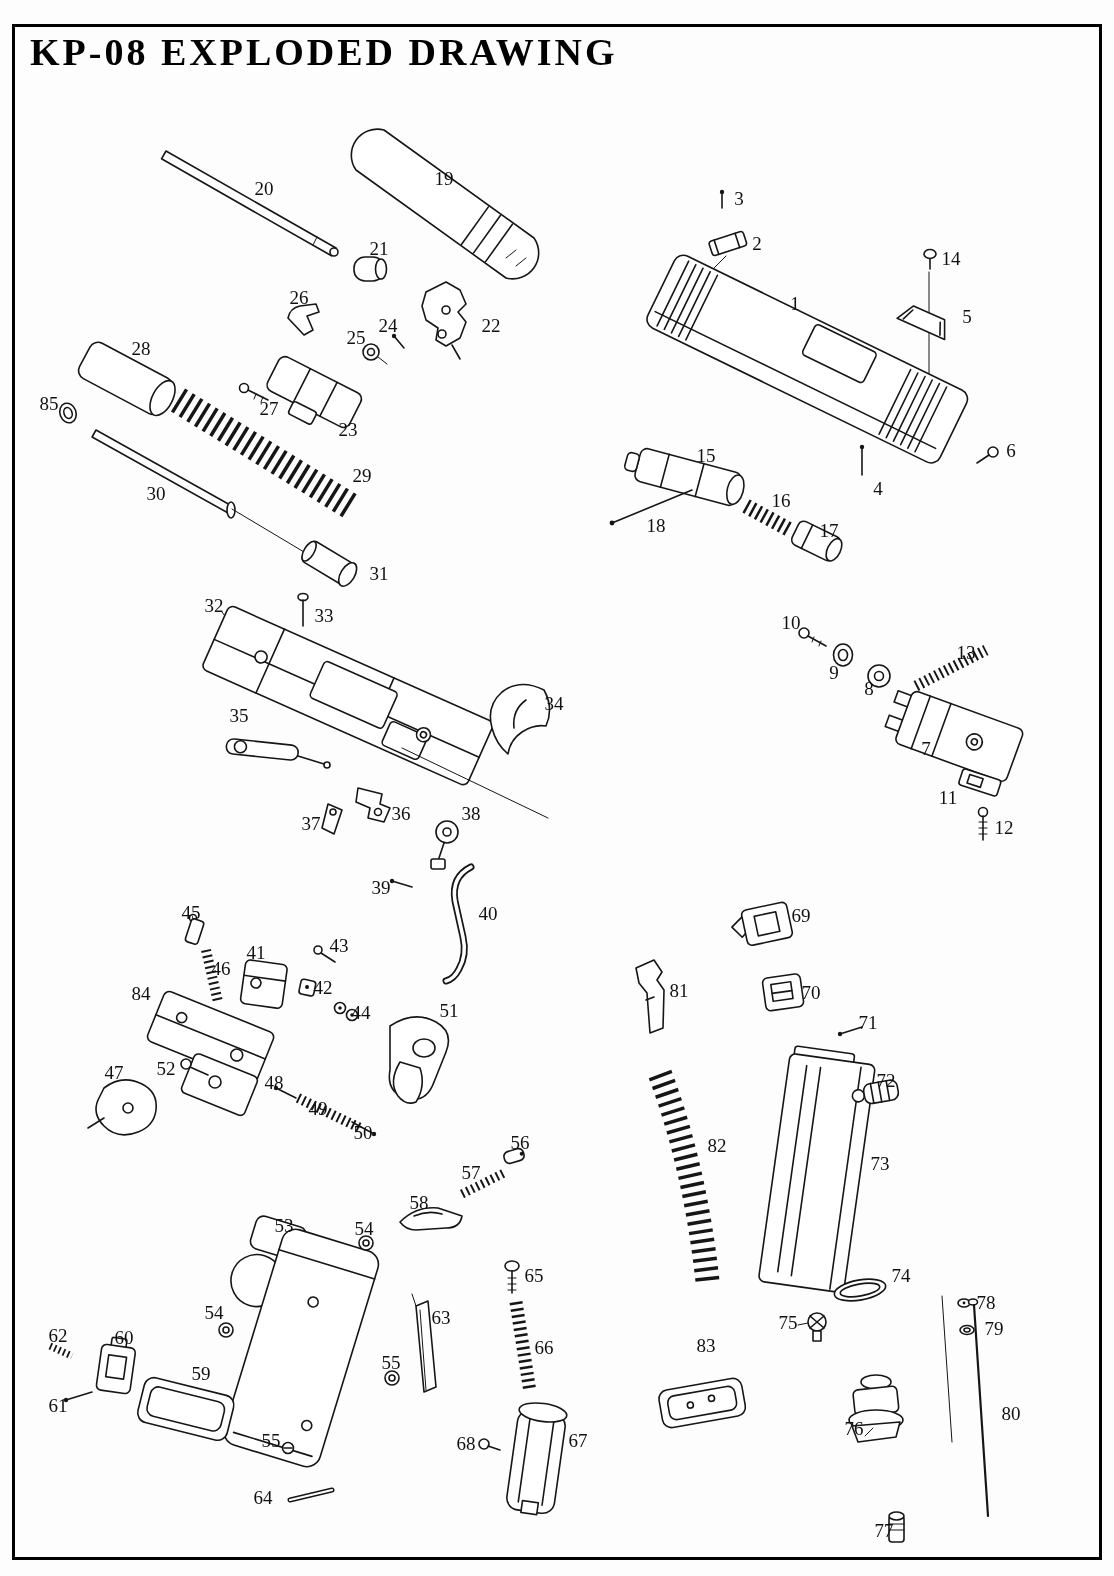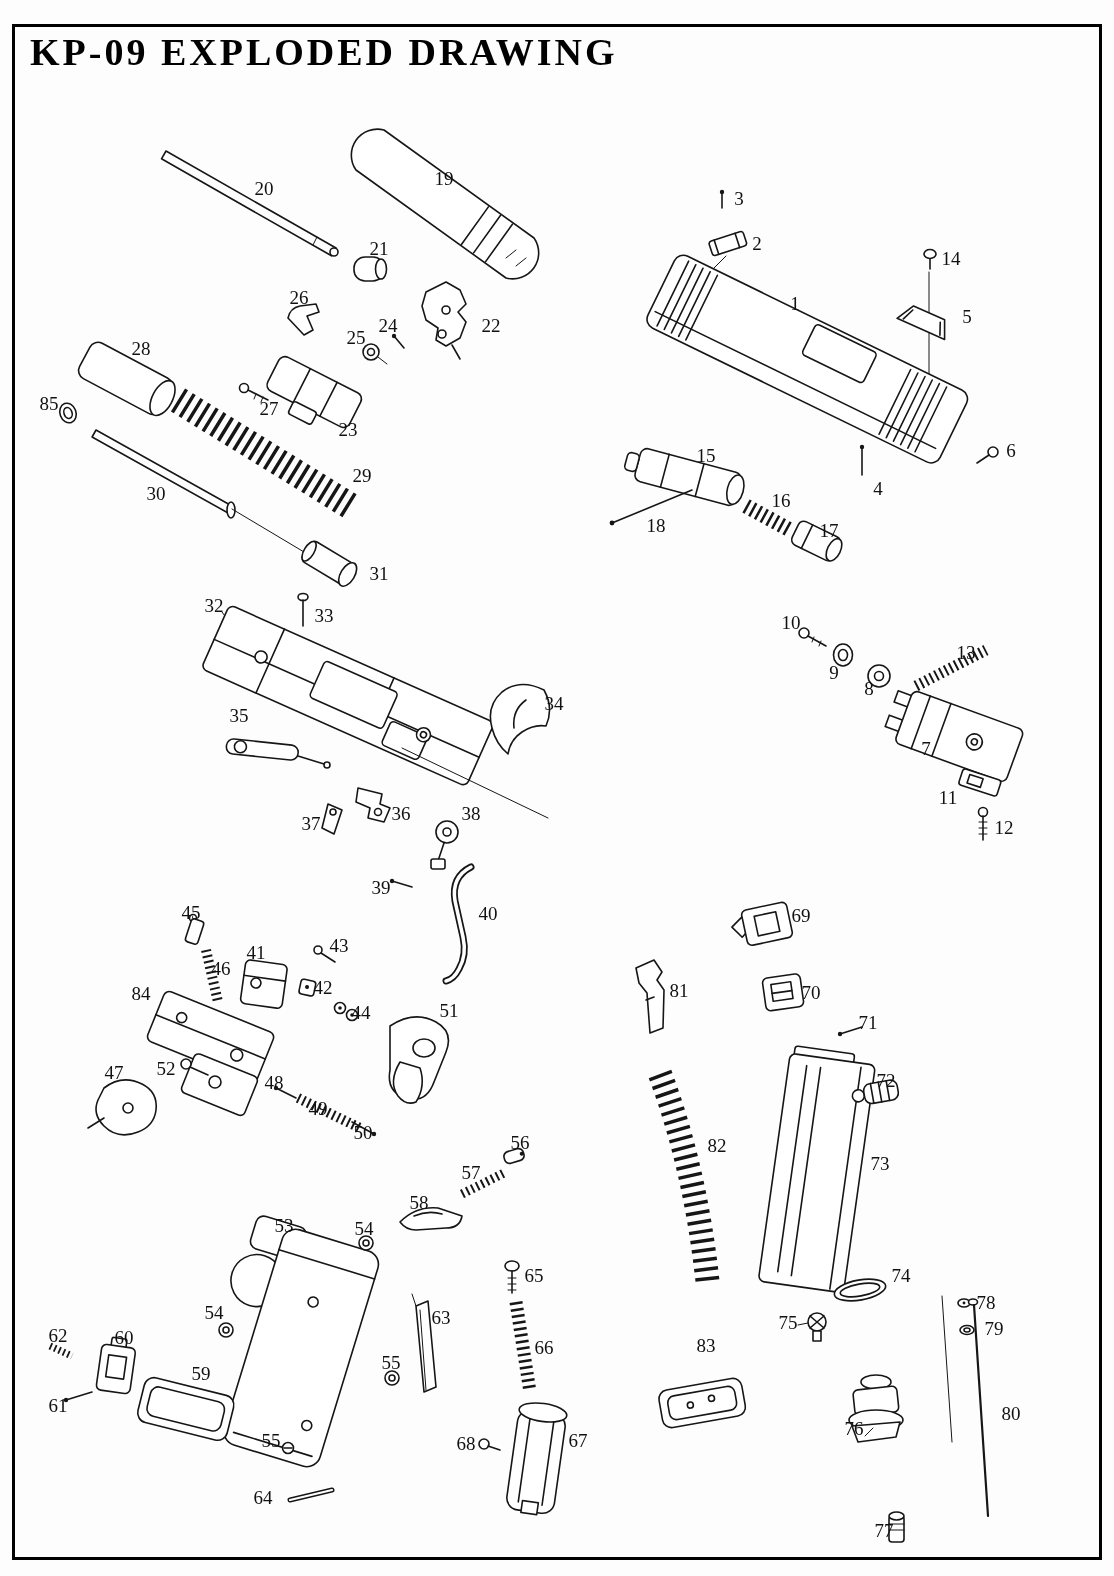--- a/index.html
+++ b/index.html
@@ -16,21 +16,21 @@
   .fb{fill:#161616;stroke:none;}
   .spr{fill:none;stroke:#161616;}
   .wov{fill:none;stroke:#fff;}
   text.part-label{font:19px "Liberation Serif","DejaVu Serif",serif;fill:#111;text-anchor:middle;dominant-baseline:central;}
 </style>
 </head>
 <body>
 
 <div class="page">
   <div class="frame"></div>
-  <div class="title">KP-09 EXPLODED DRAWING</div>
+  <div class="title">KP-08 EXPLODED DRAWING</div>
 
   <svg id="diagram" width="1114" height="1576" viewBox="0 0 1114 1576" xmlns="http://www.w3.org/2000/svg">
 
     <g>
       <path class="ln" d="M166,151 L336,248 M161.5,158.8 L331.5,255.8 M166,151 L161.5,158.8"></path>
       <circle class="fw" cx="334" cy="252" r="4"></circle>
       <path class="th" d="M317,237 l-4,8"></path>
     </g>
     <g>
       <path class="fw" d="M384,130 L534,238 A26,26 0 0 1 506,278 L356,170 A26,26 0 0 1 384,130 Z"></path>

